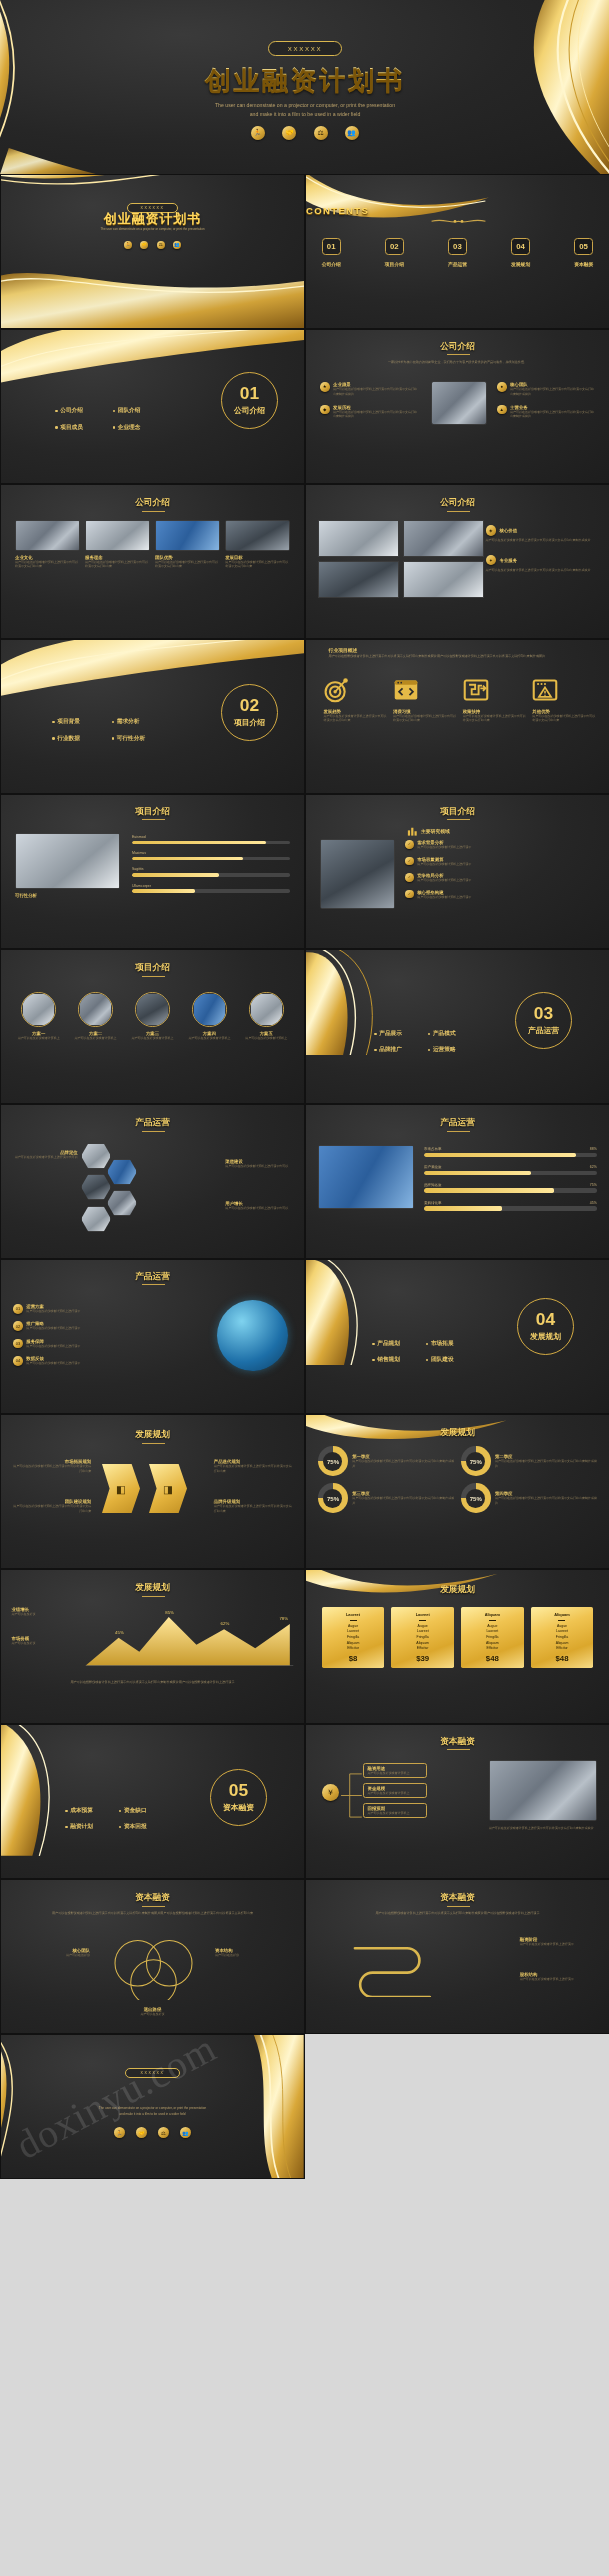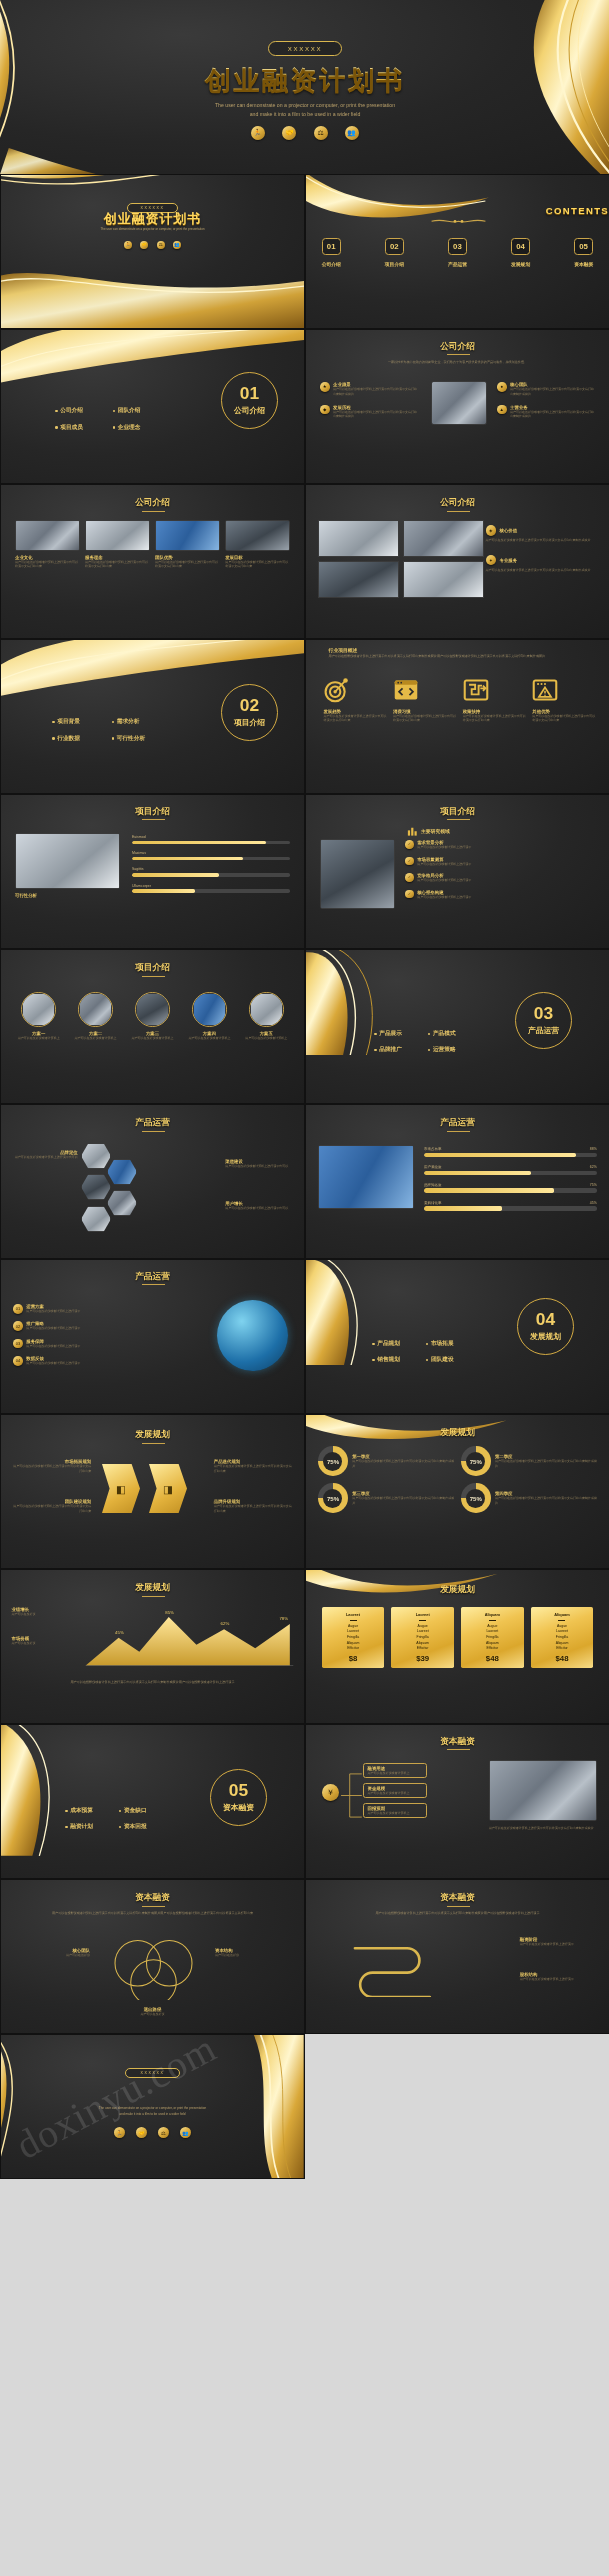--- a/index.html
+++ b/index.html
@@ -143,21 +143,21 @@
         <div class="ico-circle" style="width:7.8px;height:7.8px;font-size:4.4px">👥</div>
       </div>
     </div>
 
     <div class="slide half">
       <div class="bg-dark"></div>
       <svg class="swoosh" width="305" height="52" style="left:0;top:0" viewBox="0 0 350 60">
         <path d="M-10,-10 C40,34 120,44 210,26 C120,60 30,54 -10,24 Z" fill="url(#g1)"></path>
         <path d="M-10,-4 C44,36 124,46 206,30" stroke="#fff6cd" stroke-width="1.4" fill="none"></path>
       </svg>
-      <div class="t-title" style="position:absolute;left:0;right:0;top:30px;text-align:right;font-size:9.6px;letter-spacing:1.3px">CONTENTS</div>
+      <div class="t-title" style="position:absolute;left:0;right:0;top:30px;text-align:left;font-size:9.6px;letter-spacing:1.3px">CONTENTS</div>
       <svg width="61" height="8.7" style="position:absolute;left:122px;top:42px" viewBox="0 0 70 10">
         <path d="M4,5 C18,1 26,8 35,5 C44,8 52,1 66,5" stroke="#c9a449" stroke-width="1.2" fill="none"></path>
         <circle cx="31" cy="5" r="1.6" fill="#e0b84e"></circle>
           <circle cx="39" cy="5" r="1.6" fill="#e0b84e"></circle>
       </svg>
       <div style="position:absolute;left:15.7px;right:15.7px;top:63px;display:flex;justify-content:space-between">
         <div style="text-align:center">
           <div class="num-box">01</div>
           <div style="font-size:4.8px;font-weight:bold;margin-top:5.2px;color:#e8c765">公司介绍</div>
         </div>

